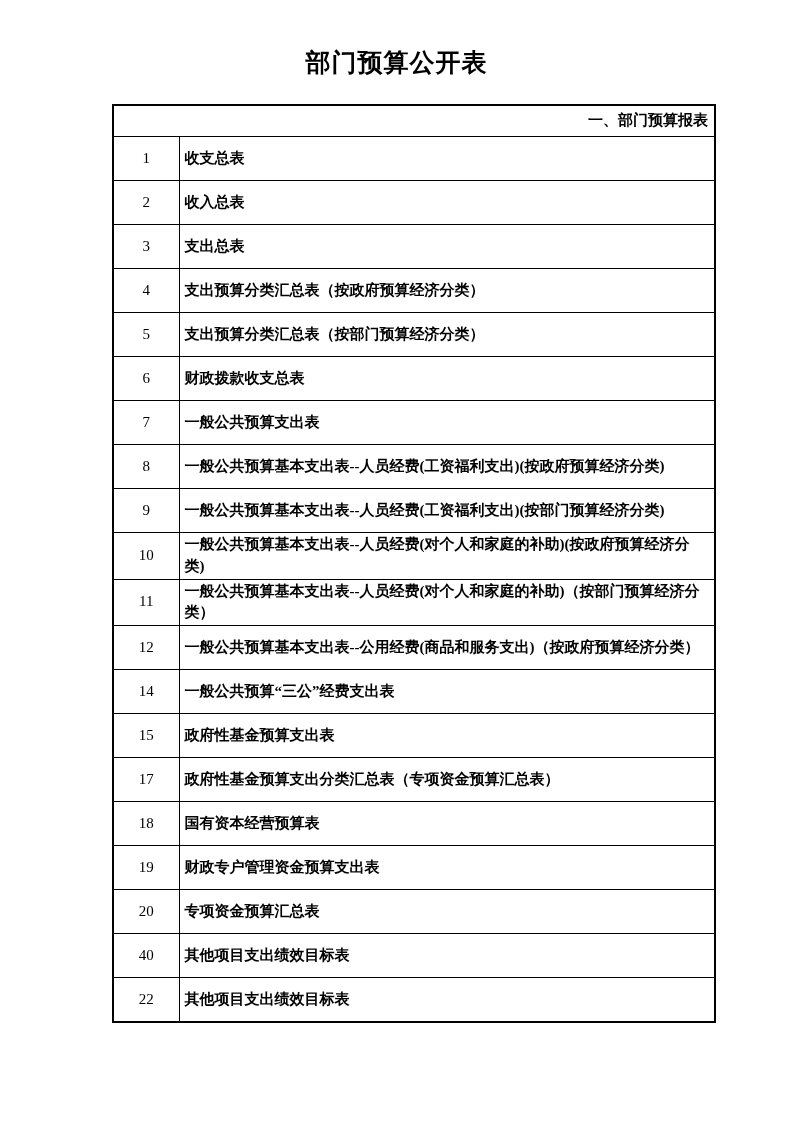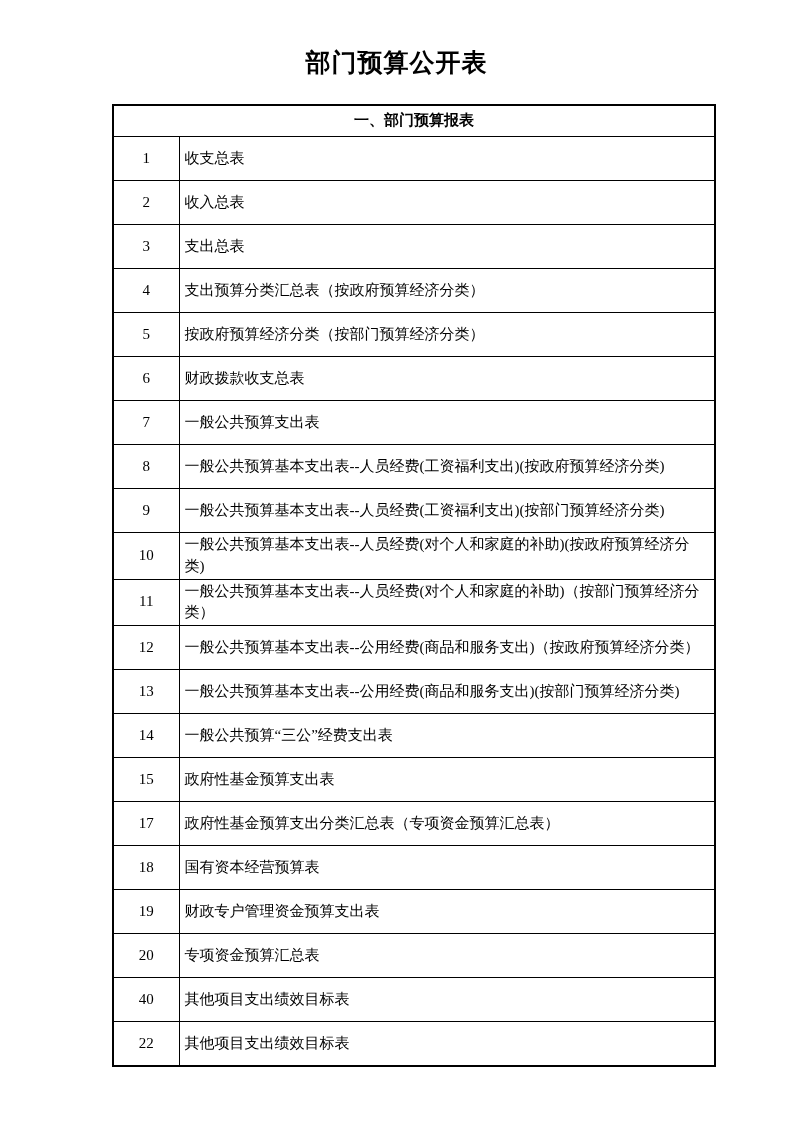--- a/index.html
+++ b/index.html
@@ -37,31 +37,32 @@
     border: 1px solid #000000;
     font-size: 15px;
     line-height: 1.45;
     vertical-align: middle;
     word-break: break-all;
   }
   tr.section-row td {
     font-weight: bold;
     height: 26px;
     padding: 2px 6px;
-    text-align: center;
+    text-align: right;
   }
   td.num-cell {
     width: 66px;
     text-align: center;
     height: 41px;
     padding: 1px 2px;
   }
   td.label-cell {
     text-align: left;
     padding: 1px 8px 1px 5px;
+    font-weight: bold;
   }
 </style>
 </head>
 <body>
 
 <div class="page">
   <h1 class="doc-title">部门预算公开表</h1>
 
   <table class="report-table">
     <colgroup>
@@ -88,21 +89,21 @@
     <td class="label-cell">支出总表</td>
   </tr>
 
   <tr class="data-row">
     <td class="num-cell">4</td>
     <td class="label-cell">支出预算分类汇总表（按政府预算经济分类）</td>
   </tr>
 
   <tr class="data-row">
     <td class="num-cell">5</td>
-    <td class="label-cell">按政府预算经济分类（按部门预算经济分类）</td>
+    <td class="label-cell">支出预算分类汇总表（按部门预算经济分类）</td>
   </tr>
 
   <tr class="data-row">
     <td class="num-cell">6</td>
     <td class="label-cell">财政拨款收支总表</td>
   </tr>
 
   <tr class="data-row">
     <td class="num-cell">7</td>
     <td class="label-cell">一般公共预算支出表</td>
@@ -126,24 +127,20 @@
   <tr class="data-row">
     <td class="num-cell">11</td>
     <td class="label-cell">一般公共预算基本支出表--人员经费(对个人和家庭的补助)（按部门预算经济分类）</td>
   </tr>
 
   <tr class="data-row">
     <td class="num-cell">12</td>
     <td class="label-cell">一般公共预算基本支出表--公用经费(商品和服务支出)（按政府预算经济分类）</td>
   </tr>
 
-  <tr class="data-row">
-    <td class="num-cell">13</td>
-    <td class="label-cell">一般公共预算基本支出表--公用经费(商品和服务支出)(按部门预算经济分类)</td>
-  </tr>
 
   <tr class="data-row">
     <td class="num-cell">14</td>
     <td class="label-cell">一般公共预算“三公”经费支出表</td>
   </tr>
 
   <tr class="data-row">
     <td class="num-cell">15</td>
     <td class="label-cell">政府性基金预算支出表</td>
   </tr>

